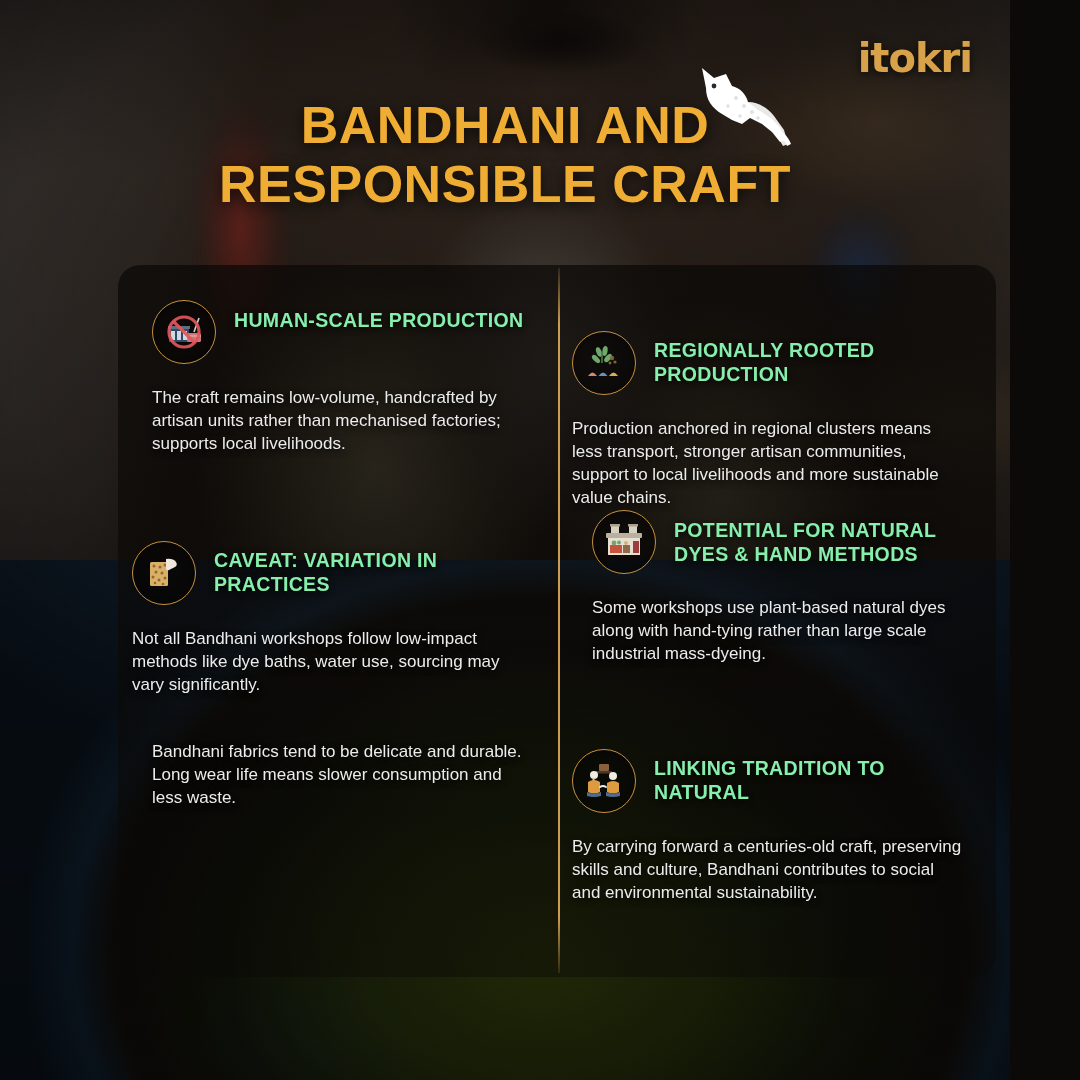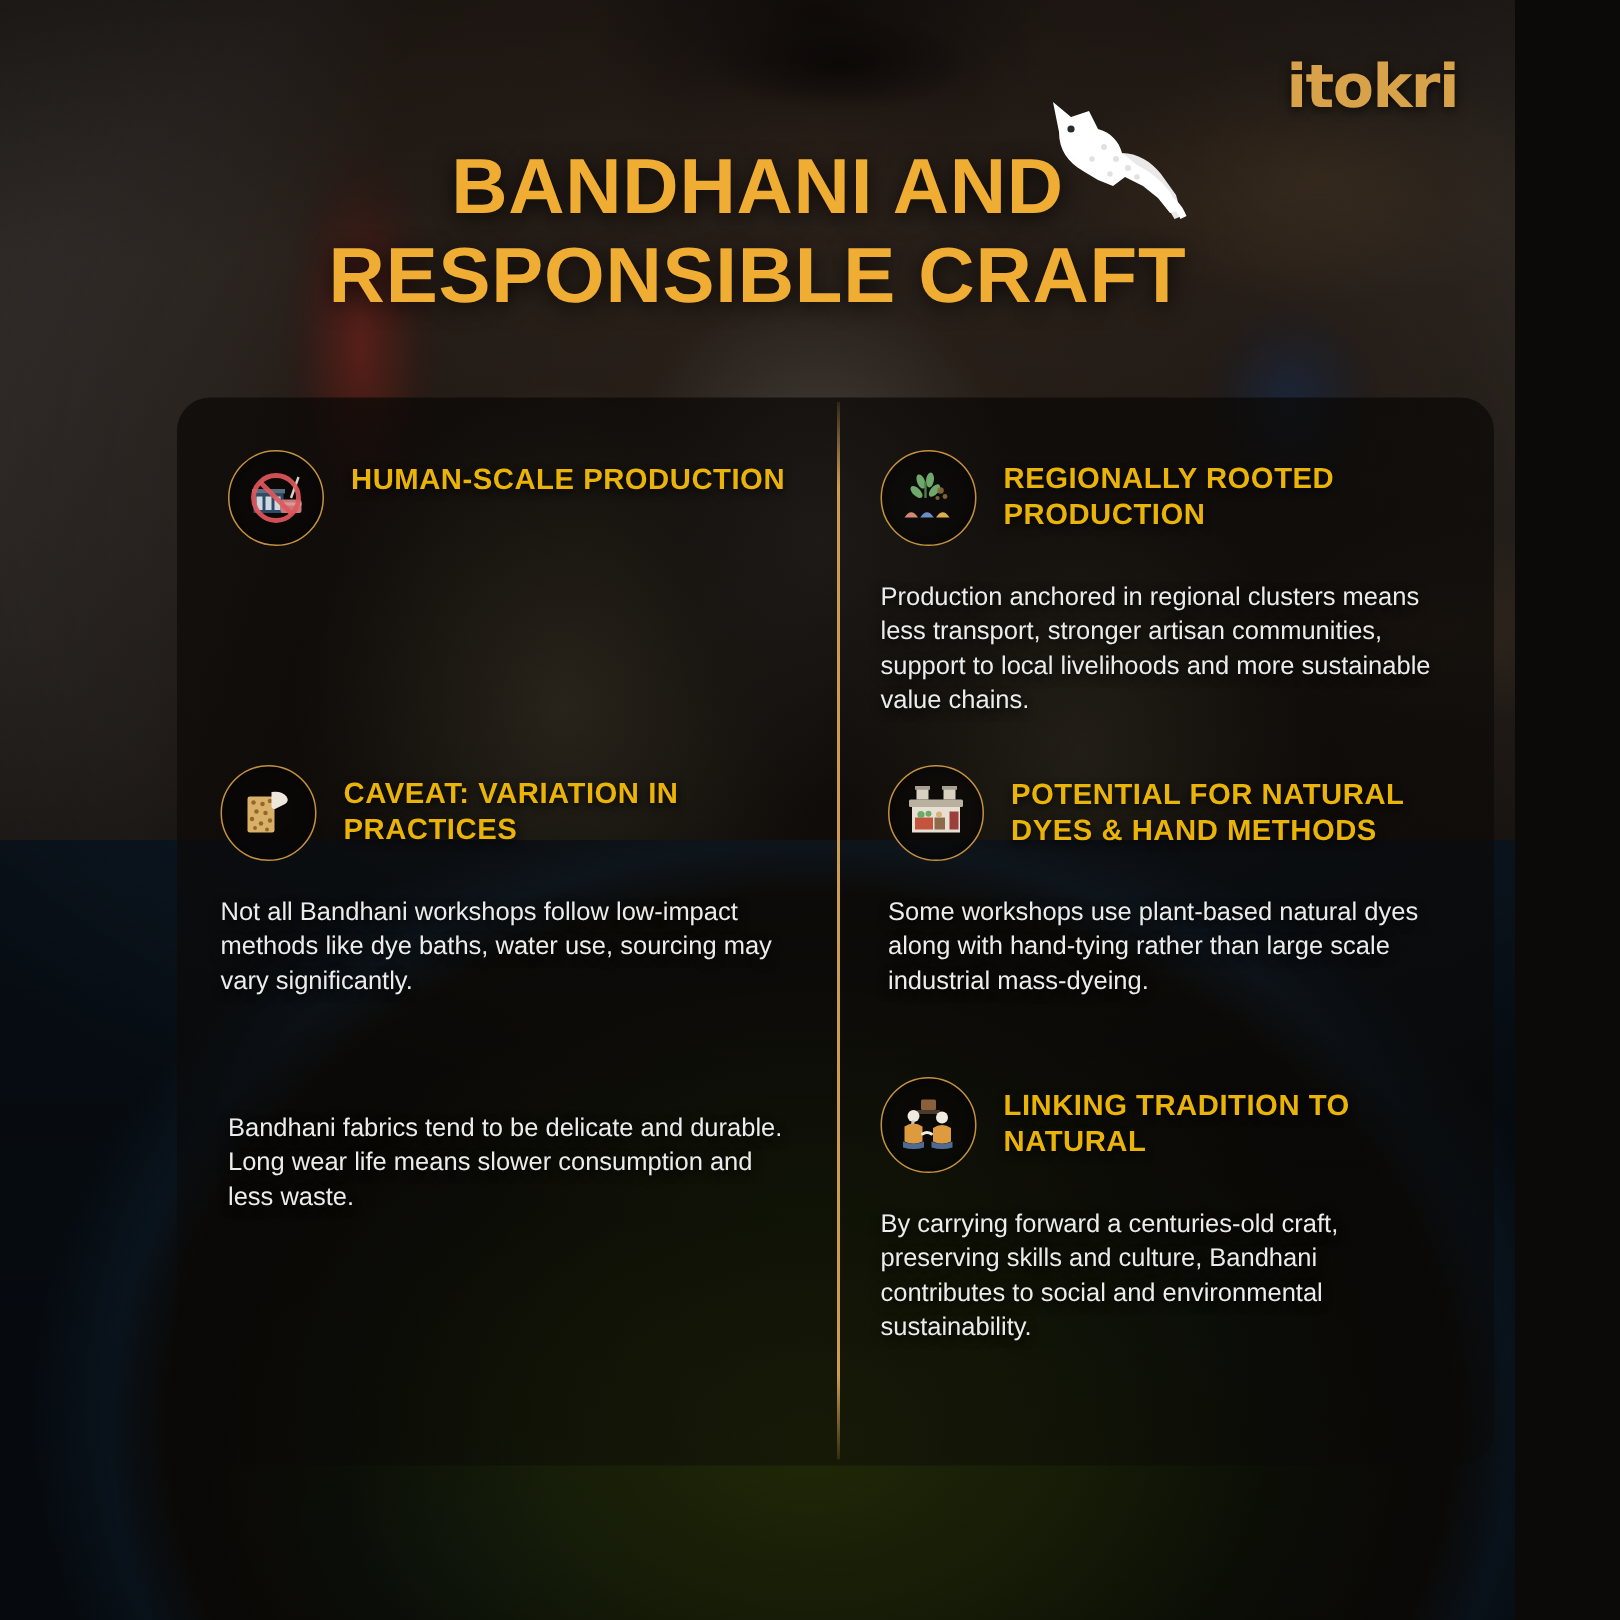--- a/index.html
+++ b/index.html
@@ -121,37 +121,37 @@
   
   .grid {
     position: absolute; left: 118px; top: 265px;
     width: 878px; height: 712px;
     display: grid;
     grid-template-columns: 440px 438px;
     grid-template-rows: 210px 208px 294px;
   }
 
   .item { position: relative; padding: 35px 34px 0 34px; }
-  .item.right { padding-left: 29px; }
+  .item.right { padding-left: 14px; margin-top: 31px; }
 
   .item-head { display: flex; align-items: flex-start; gap: 18px; }
 
   .badge {
     flex: 0 0 auto;
     width: 64px; height: 64px; border-radius: 50%;
     border: 1.4px solid #c5913f;
     background: rgba(8,6,5,.55);
     position: relative;
     display: flex; align-items: center; justify-content: center;
     box-shadow: 0 0 12px rgba(0,0,0,.5) inset;
   }
   .badge svg { display: block; }
 
   .item-title {
-    color: #eab308;
+    color: #86efac;
     font-size: 19.5px;
     font-weight: 700;
     letter-spacing: .35px;
     line-height: 1.22;
     padding-top: 9px;
     text-shadow: 0 2px 6px rgba(0,0,0,.8);
   }
   .item.right .item-title { padding-top: 8px; }
 
   .item-body {
@@ -215,20 +215,21 @@
             <rect x="7" y="17" width="22" height="3" fill="#58707f"></rect>
             <rect x="26" y="24" width="14" height="9" rx="1.5" fill="#c9787a"></rect>
             <rect x="26" y="26" width="14" height="2" fill="#e0a3a0" opacity=".8"></rect>
             <path d="M33 23 L38 9" stroke="#d9d2c6" stroke-width="1.6" fill="none"></path>
             <circle cx="23" cy="23" r="15" fill="none" stroke="#e0575c" stroke-width="3.2" opacity=".92"></circle>
             <path d="M12.5 12.5 L33.5 33.5" stroke="#e0575c" stroke-width="3.2" opacity=".92"></path>
           </svg>
         </div>
         <div class="item-title">HUMAN-SCALE PRODUCTION</div>
       </div>
+      <div class="item-body">The craft remains low-volume, handcrafted by artisan units rather than mechanised factories; supports local livelihoods.</div>
     </div>
 
     <div class="item right">
       <div class="item-head">
         <div class="badge">
           <svg width="46" height="46" viewBox="0 0 46 46">
             <g fill="#6fa86a">
               <ellipse cx="18" cy="12" rx="2.6" ry="5" transform="rotate(-22 18 12)"></ellipse>
               <ellipse cx="24" cy="11" rx="2.6" ry="5" transform="rotate(8 24 11)"></ellipse>
               <ellipse cx="15" cy="19" rx="2.6" ry="5" transform="rotate(-46 15 19)"></ellipse>

